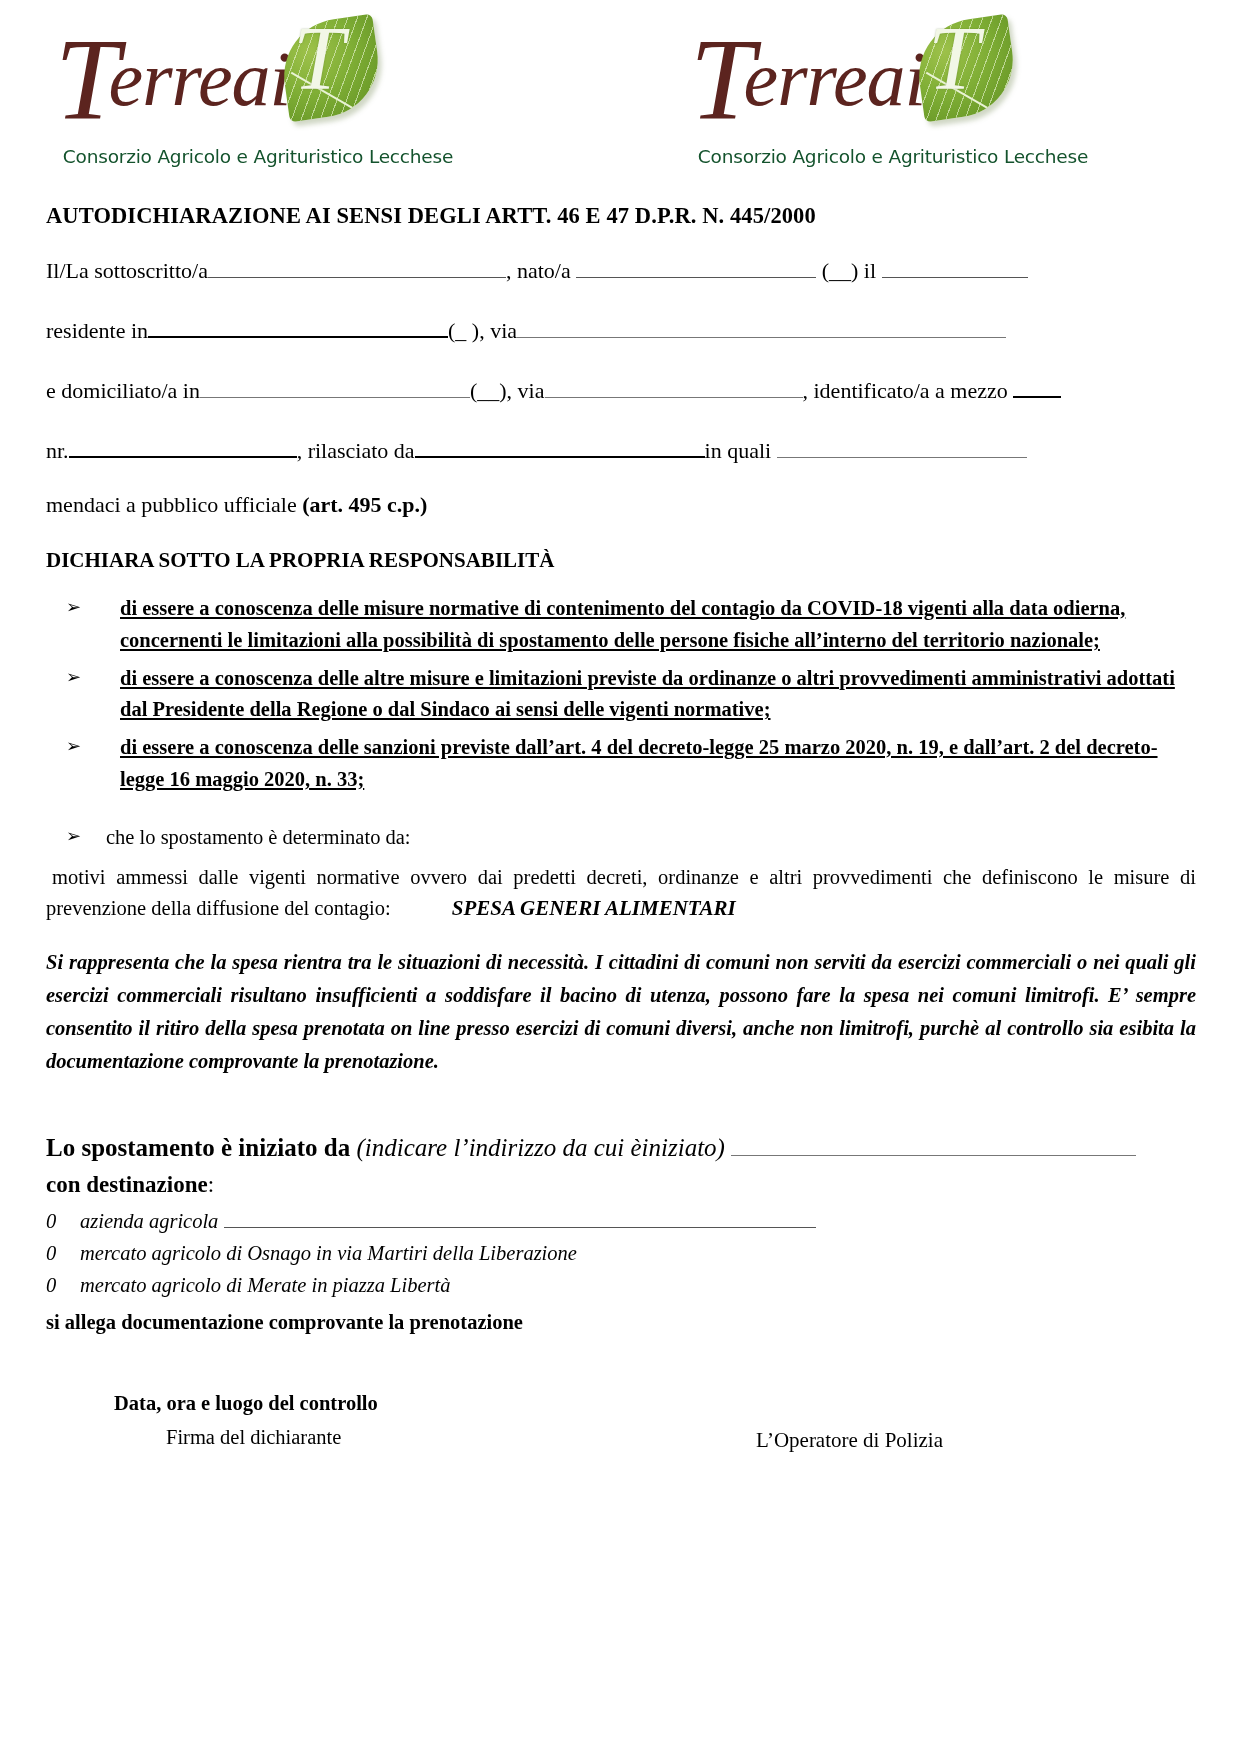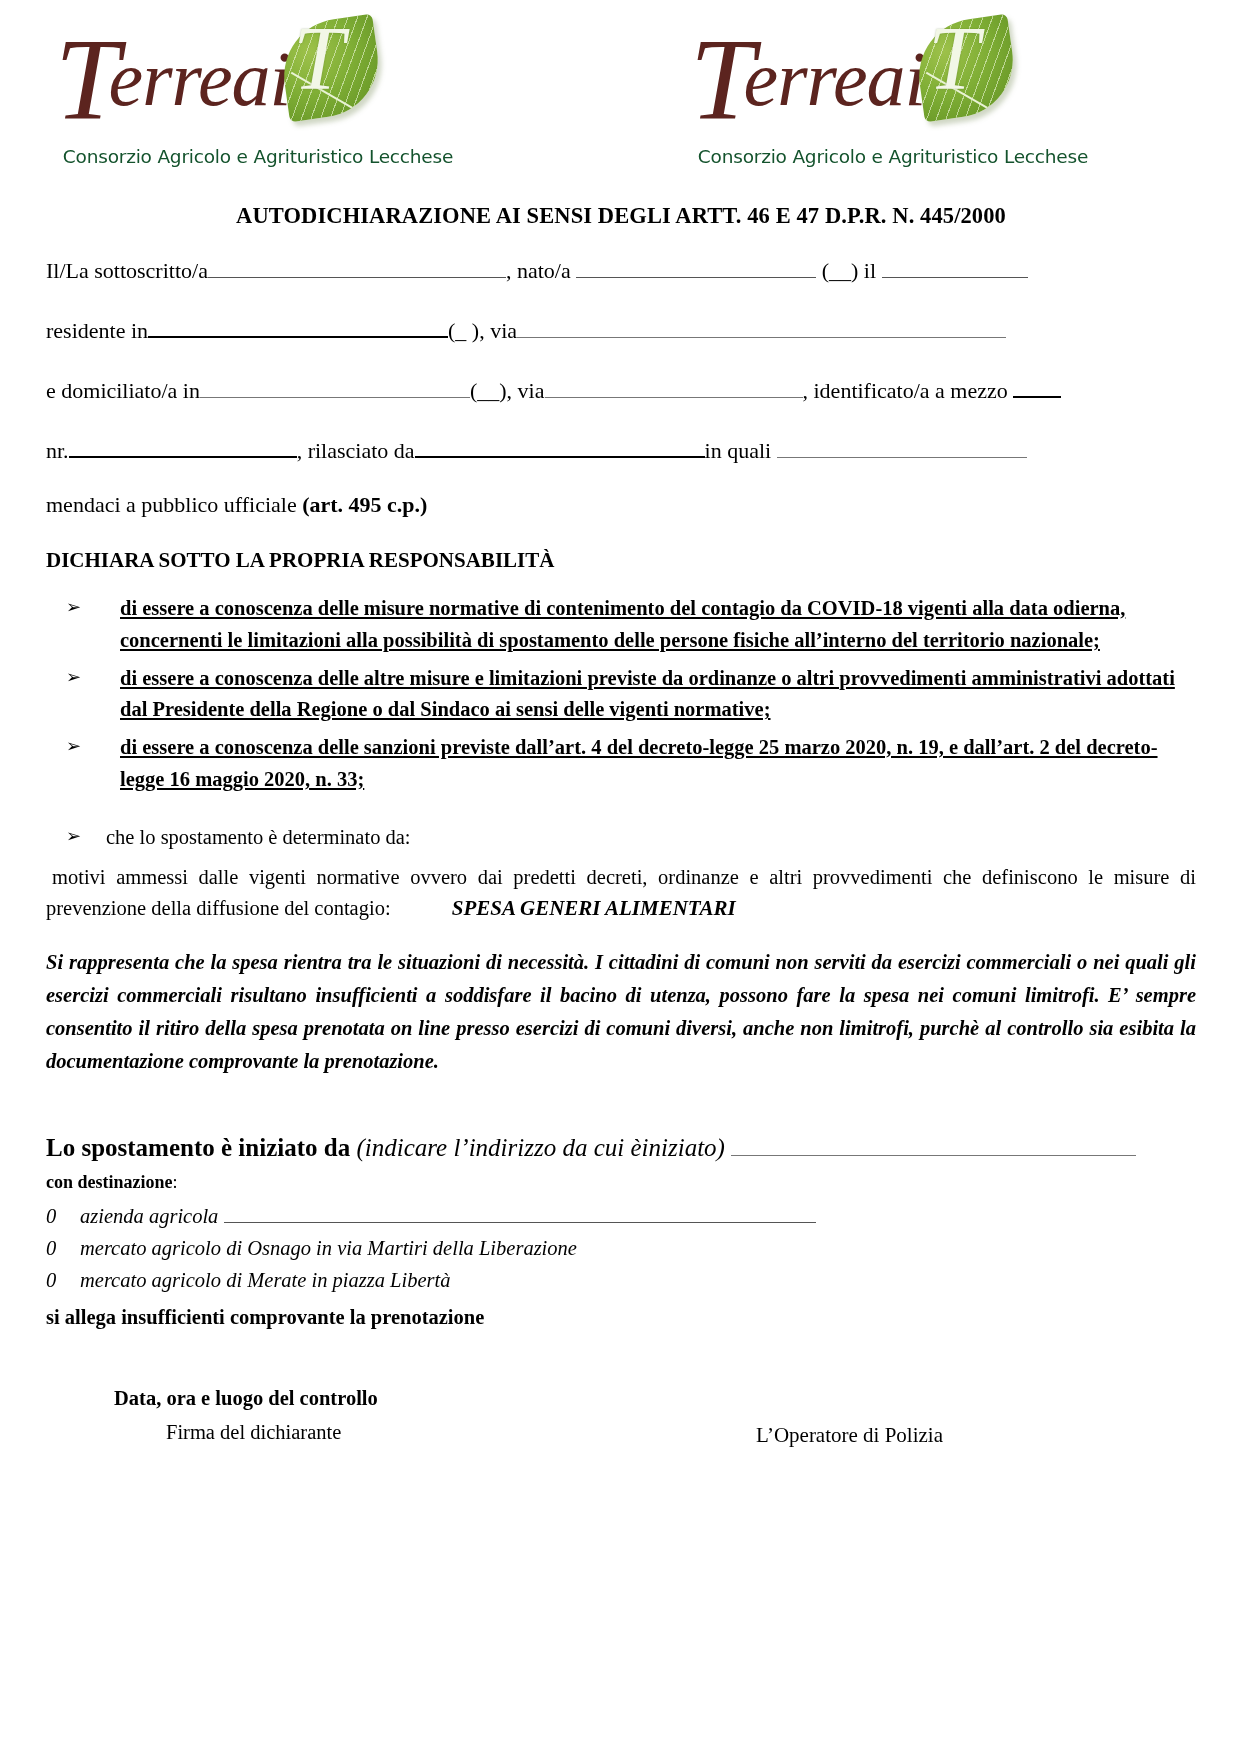--- a/index.html
+++ b/index.html
@@ -115,21 +115,20 @@
     color: #14532d;
     white-space: nowrap;
     letter-spacing: -0.2px;
   }
 
   
   .content {
     padding: 0 46px 0 46px;
   }
   .doc-title {
-    text-align: center;
     font-weight: bold;
     font-size: 22.5px;
     margin: 18px 0 26px 0;
     letter-spacing: 0.1px;
   }
   .fline {
     font-size: 22px;
     line-height: 1.0;
     margin: 0 0 32px 0;
     white-space: nowrap;
@@ -208,21 +207,21 @@
     font-size: 25px;
     margin-top: 51px;
     font-weight: bold;
     white-space: nowrap;
   }
   .mv-hint {
     font-style: italic;
     font-weight: normal;
   }
   .dest-label {
-    font-size: 18px;
+    font-size: 23px;
     font-weight: bold;
     margin-top: 10px;
   }
   .opt-row {
     display: flex;
     align-items: baseline;
     font-size: 20.5px;
     font-style: italic;
     margin-top: 9px;
   }
@@ -377,21 +376,21 @@
     <div class="opt-row">
       <span class="opt-zero">0</span>
       <span class="opt-text">mercato agricolo di Osnago in via Martiri della Liberazione</span>
     </div>
 
     <div class="opt-row">
       <span class="opt-zero">0</span>
       <span>mercato agricolo di Merate in piazza Libertà</span>
     </div>
 
-    <div class="allega">si allega insufficienti comprovante la prenotazione</div>
+    <div class="allega">si allega documentazione comprovante la prenotazione</div>
 
     <div class="sign-block">
       <div class="sign-data">Data, ora e luogo del controllo</div>
       <div class="sign-firma">Firma del dichiarante</div>
       <div class="sign-op">L’Operatore di Polizia</div>
     </div>
 
   </div>
 </div>
 

